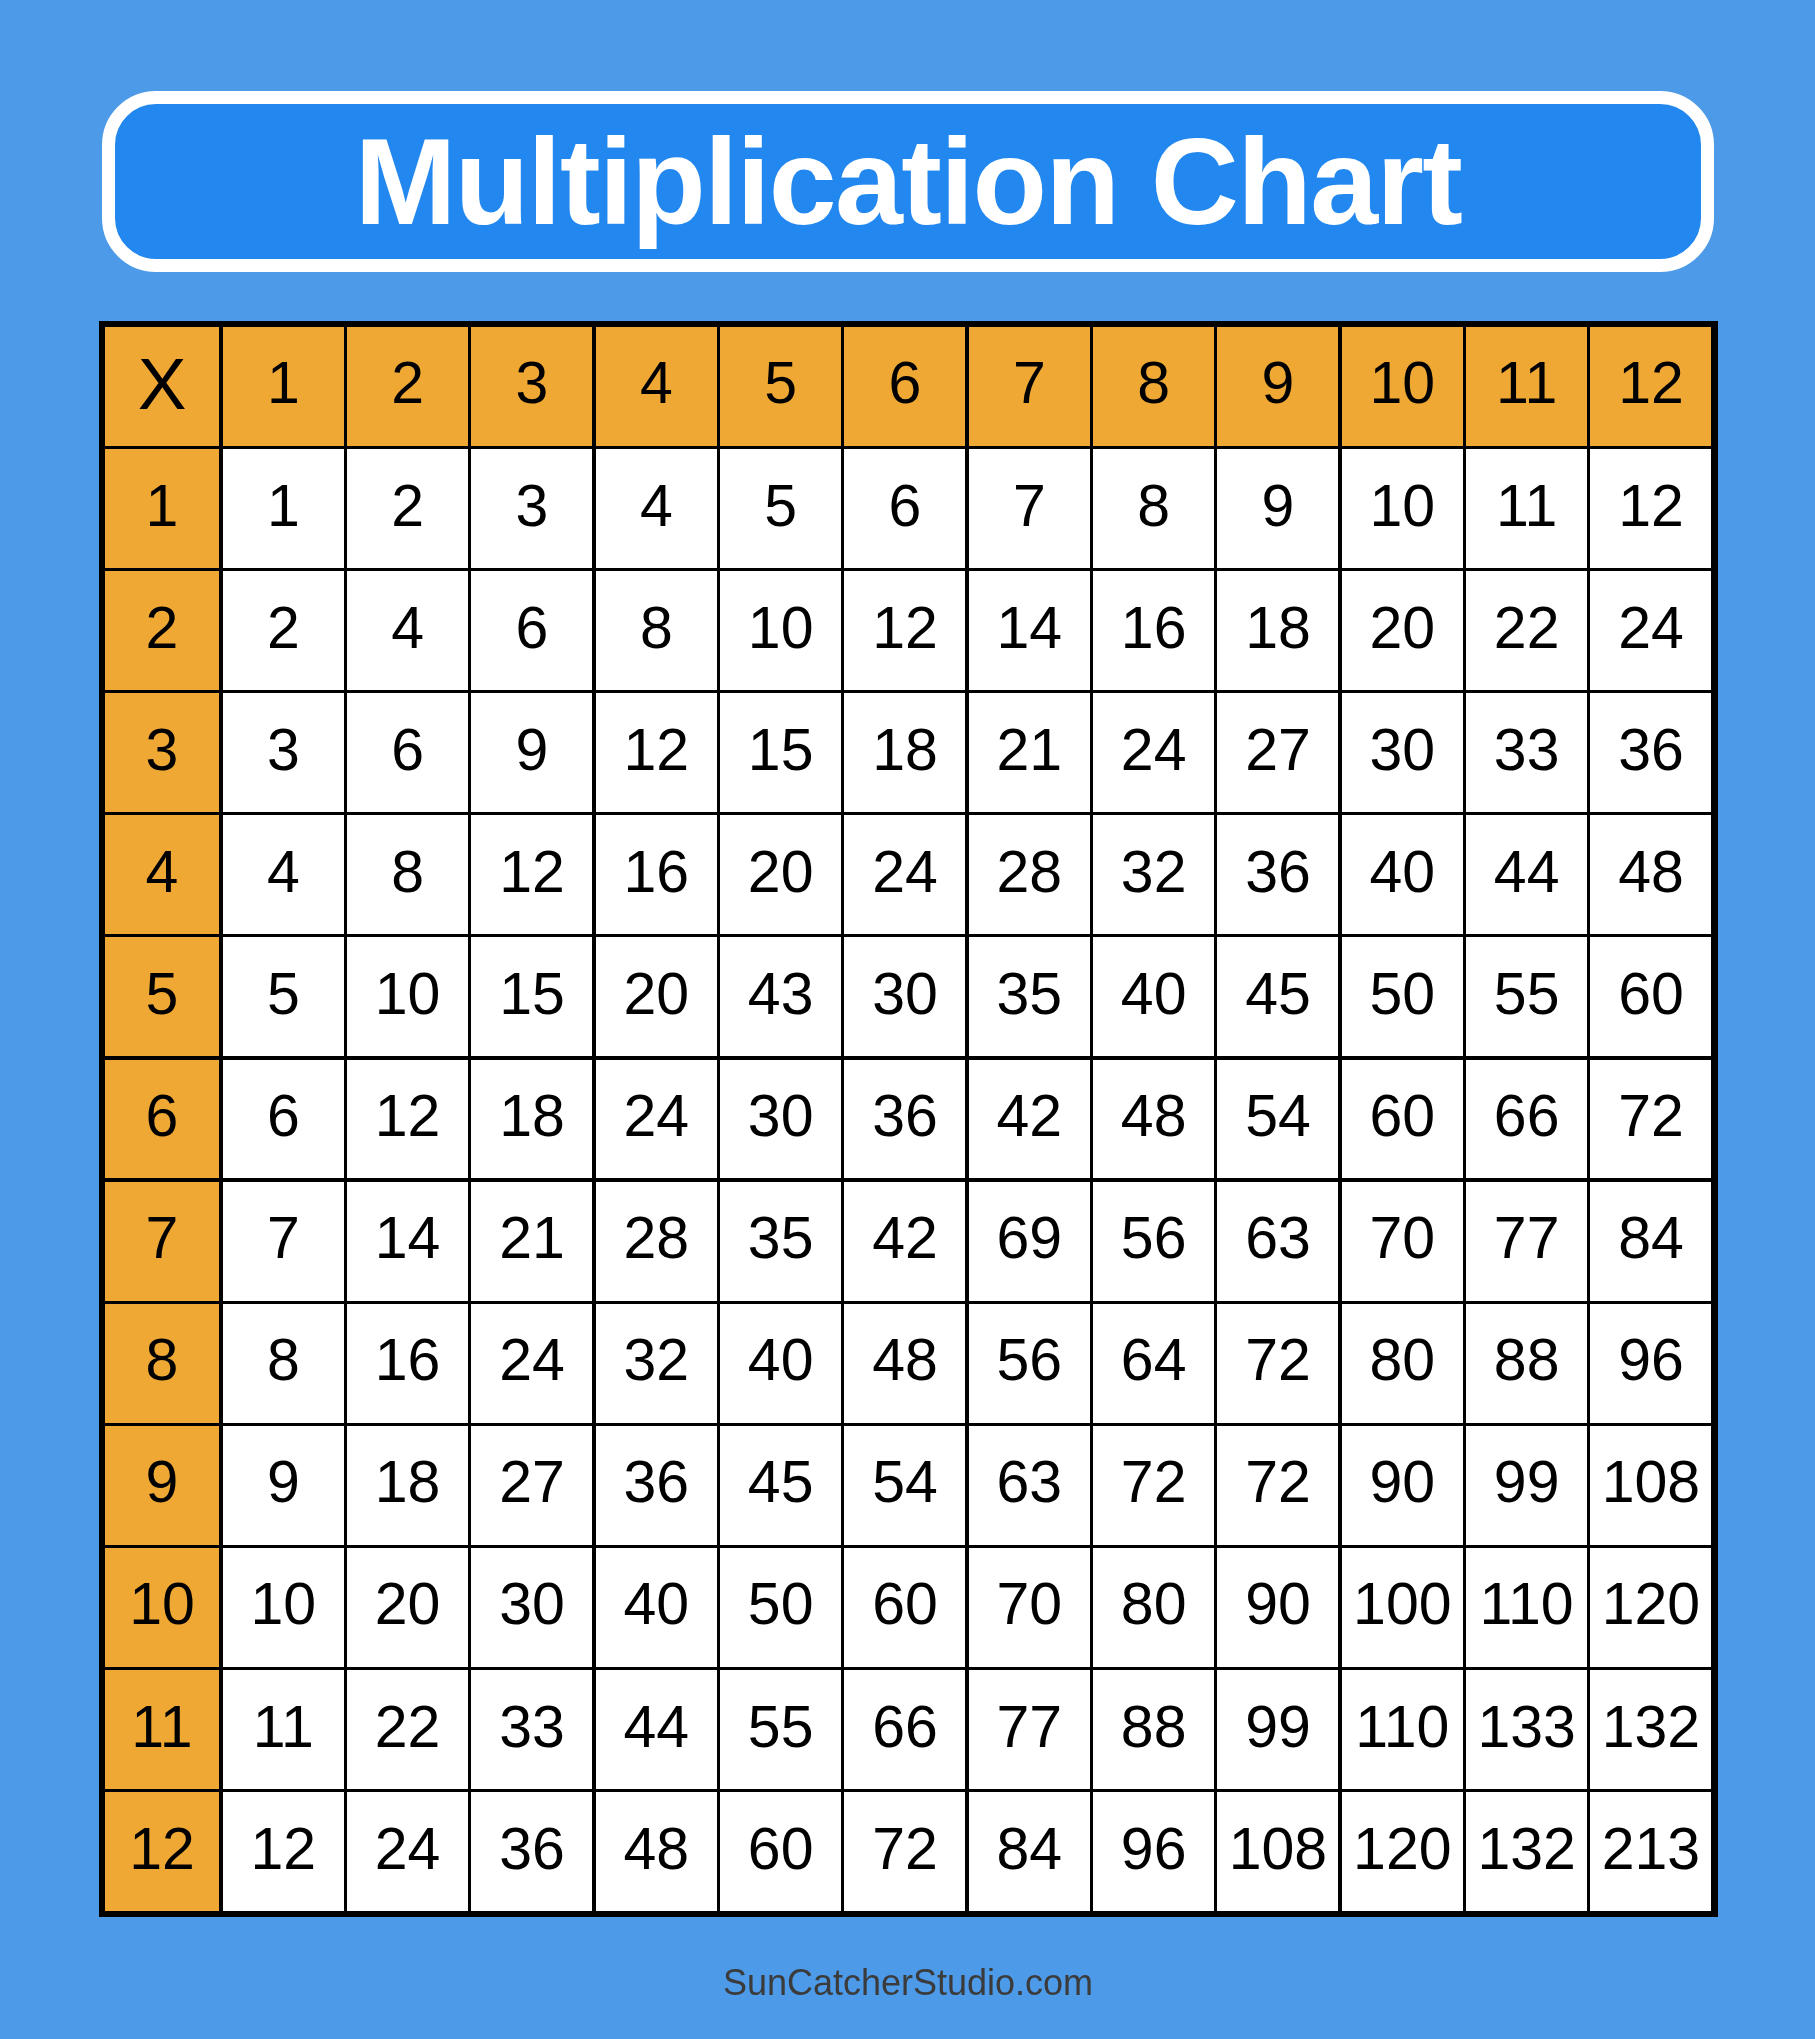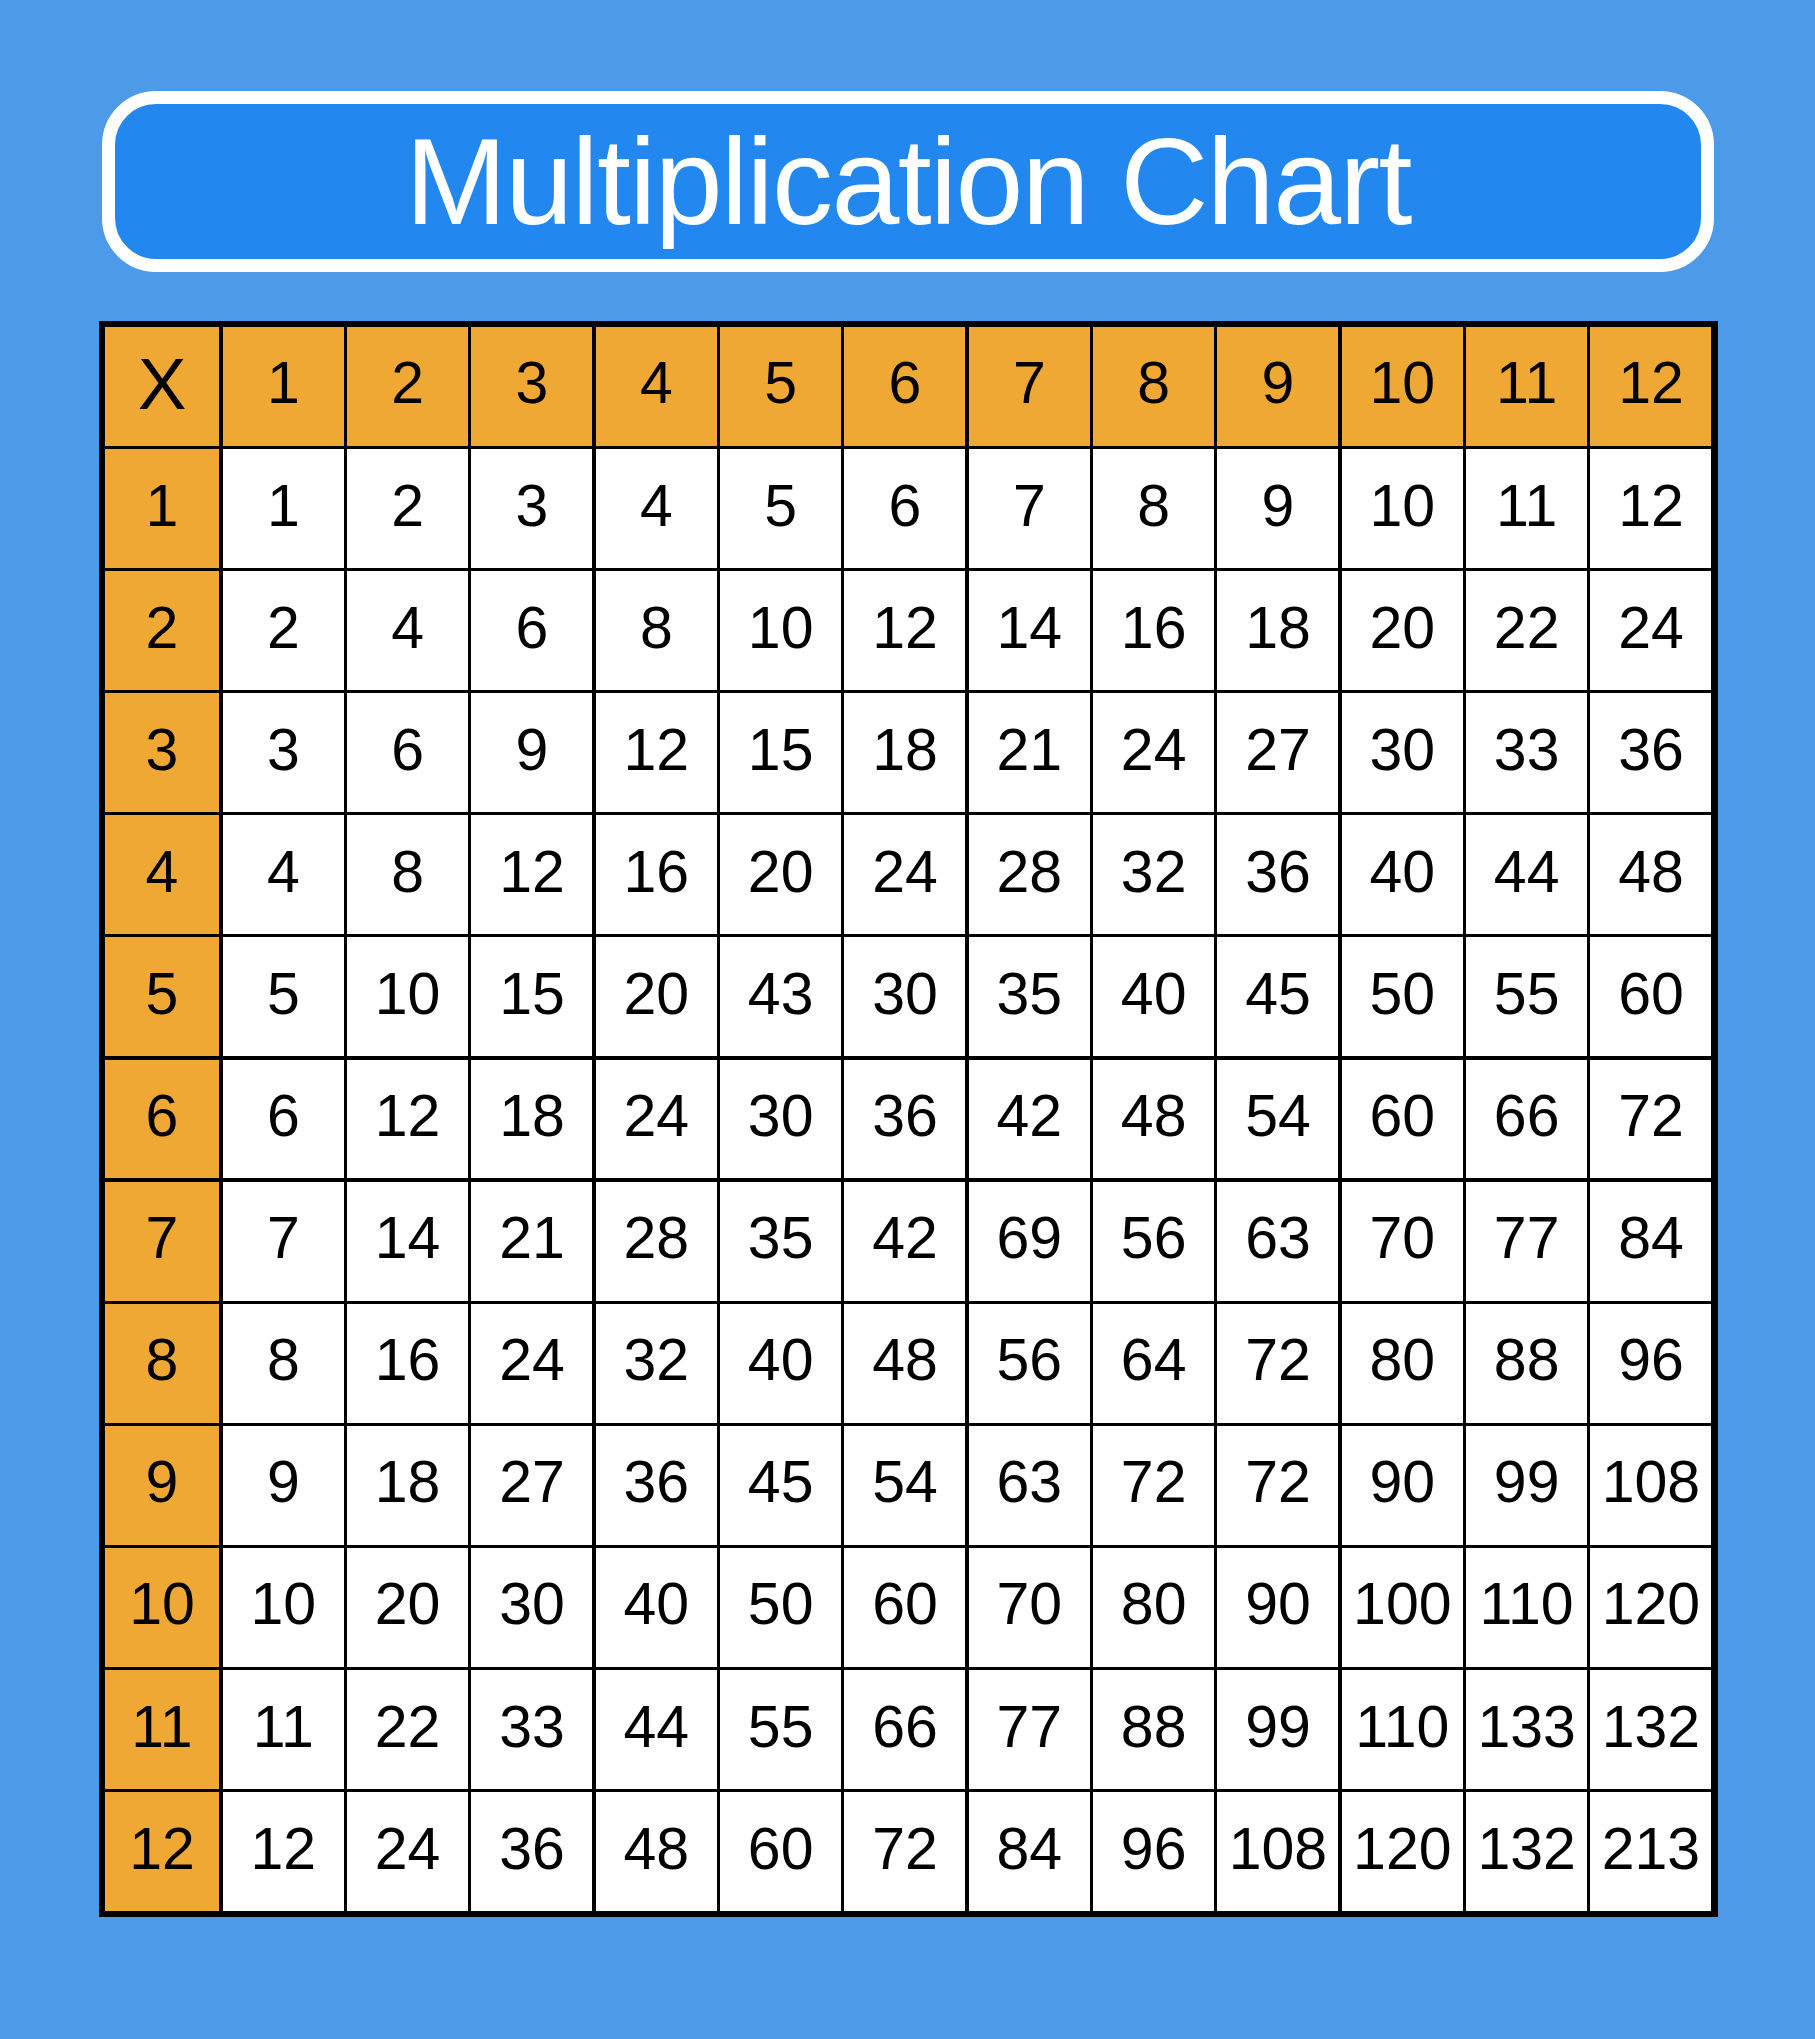--- a/index.html
+++ b/index.html
@@ -28,21 +28,21 @@
     border-radius: 54px;
     display: flex;
     align-items: center;
     justify-content: center;
   }
   .banner h1 {
     margin: 0;
     padding: 0;
     color: var(--title_text, #ffffff);
     font-size: 122px;
-    font-weight: normal;
+    font-weight: bold;
     letter-spacing: -1.6px;
     line-height: 1;
     white-space: nowrap;
   }
   .grid {
     box-sizing: border-box;
     width: 1619px;
     height: 1596px;
     margin: 49px auto 0 auto;
     background: var(--grid_line, #000000);
@@ -251,15 +251,16 @@
       <div class="cell">60</div>
       <div class="cell">72</div>
       <div class="cell">84</div>
       <div class="cell">96</div>
       <div class="cell">108</div>
       <div class="cell">120</div>
       <div class="cell">132</div>
       <div class="cell">213</div>
     </div>
 
+  <div class="footer">SunCatcherStudio.com</div>
 
 </div>
 
 
 </body></html>

